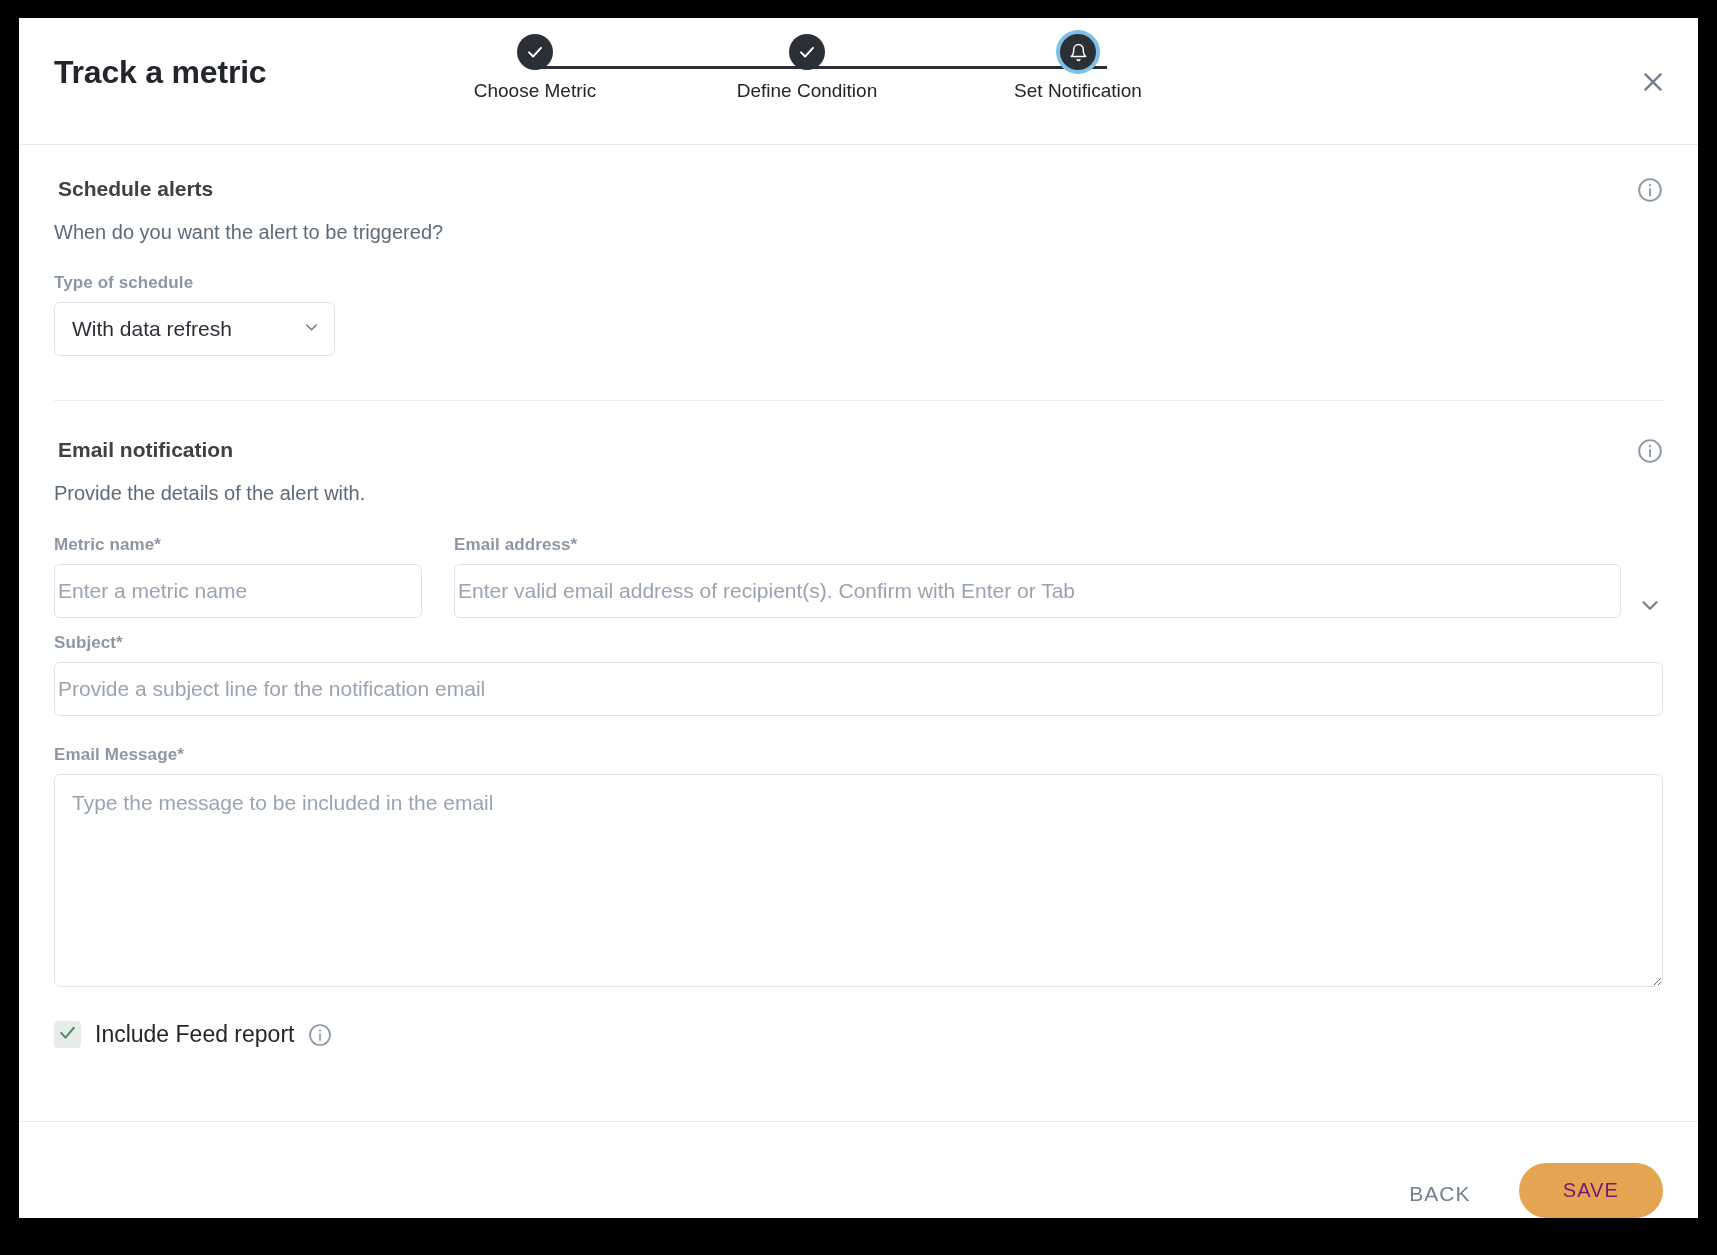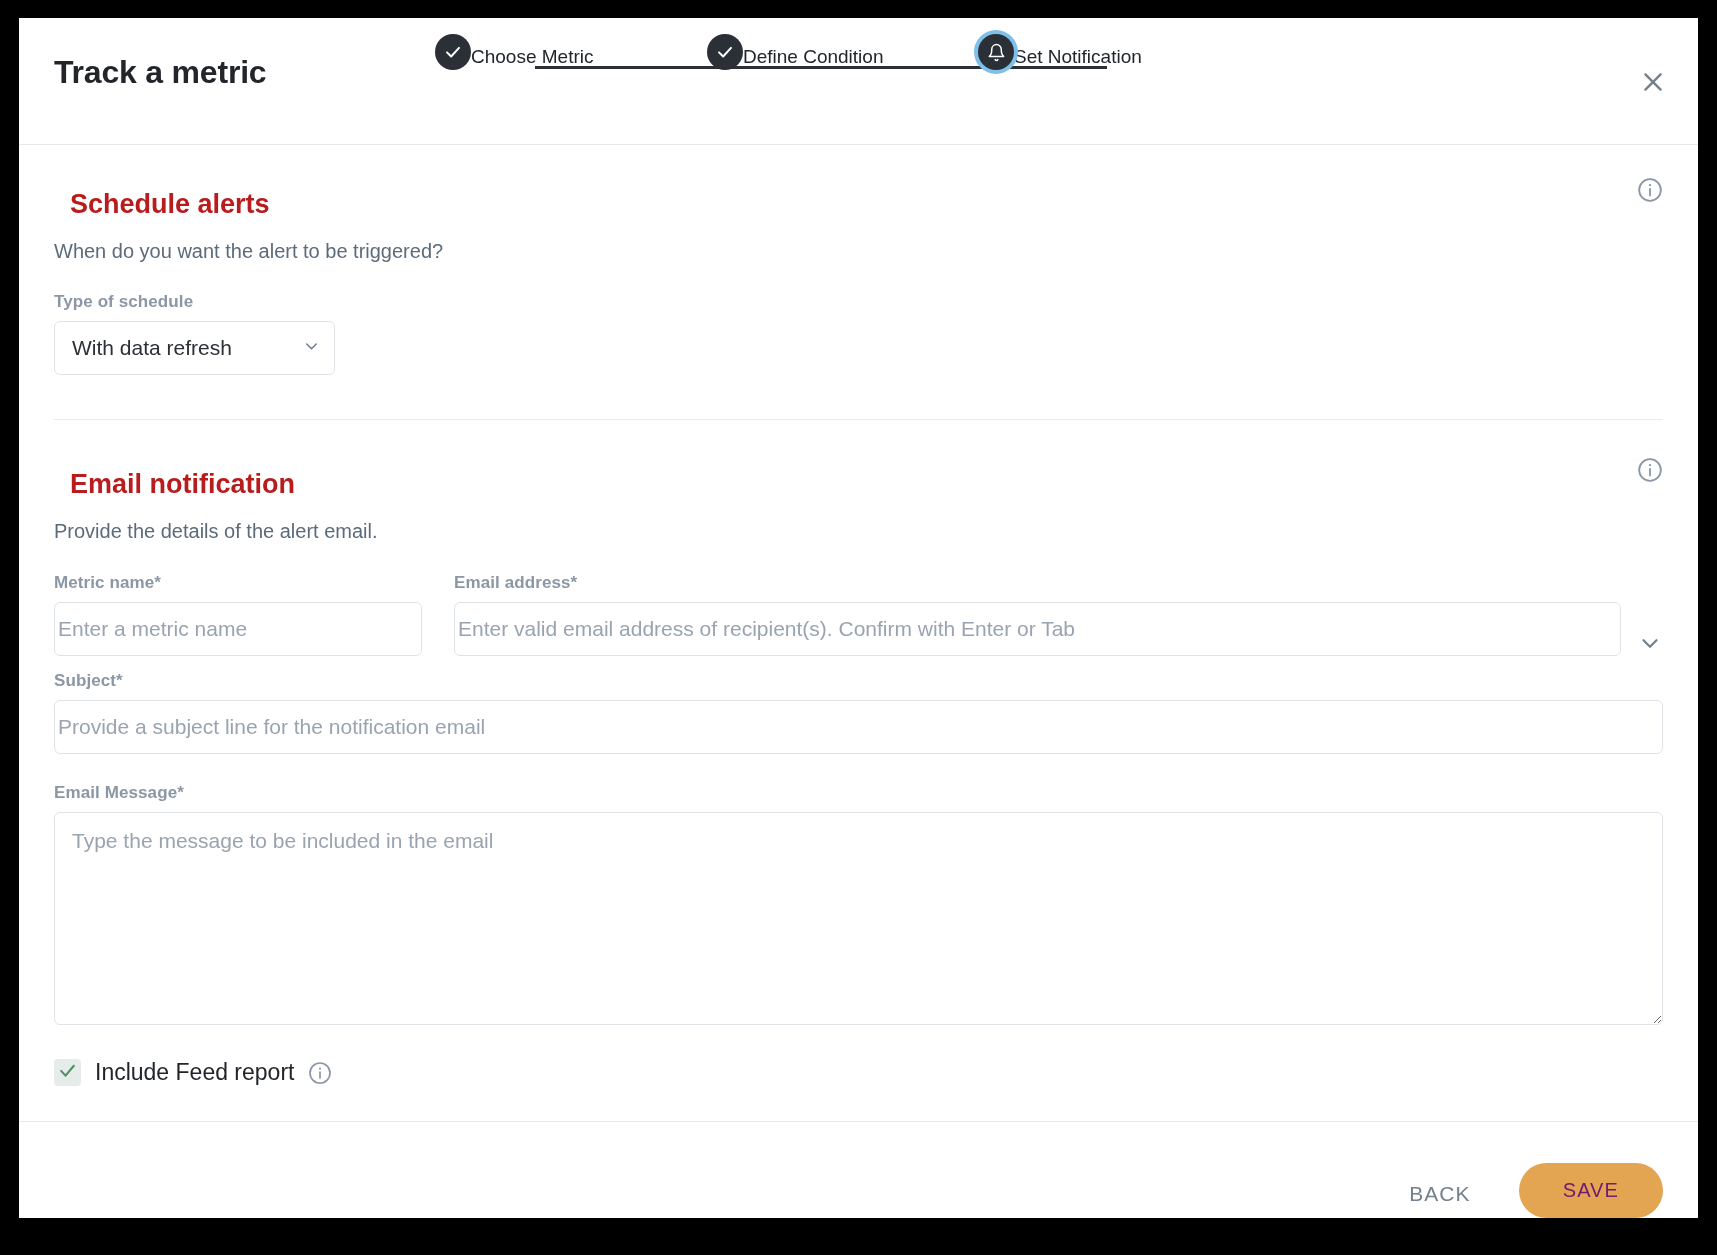--- a/index.html
+++ b/index.html
@@ -61,21 +61,21 @@
     right: 64px;
     height: 3px;
     background: #2b3036;
   }
   .step {
     position: absolute;
     top: 0;
     width: 200px;
     margin-left: -100px;
     display: flex;
-    flex-direction: row;
+    flex-direction: column;
     align-items: center;
   }
   .step-1 { left: 64px; }
   .step-2 { left: 336px; }
   .step-3 { left: 607px; }
   .step-circle {
     position: relative;
     width: 36px;
     height: 36px;
     border-radius: 50%;
@@ -116,24 +116,24 @@
     overflow: hidden;
   }
 
   .section { position: relative; }
   .section-head-row {
     display: flex;
     align-items: flex-start;
     justify-content: space-between;
   }
   .section-title {
-    font-size: 27px;
+    font-size: 21px;
     font-weight: bold;
-    color: #b91c1c;
-    margin: 16px;
+    color: #404040;
+    margin: 4px;
   }
   .section-sub {
     font-size: 20px;
     color: #5c6b7a;
     margin-top: 20px;
   }
   .info-icon { cursor: pointer; display: block; margin-top: 4px; }
 
   .field-label {
     font-size: 17px;
@@ -339,21 +339,21 @@
         </div>
       </div>
     </div>
 
     <div class="divider"></div>
 
     <div class="section" style="padding-top:33px;">
       <div class="section-head-row">
         <div>
           <div class="section-title">Email notification</div>
-          <div class="section-sub">Provide the details of the alert email.</div>
+          <div class="section-sub">Provide the details of the alert with.</div>
         </div>
         <div class="info-icon">
           <svg width="26" height="26" viewBox="0 0 24 24" fill="none" stroke="#8b97a4" stroke-width="1.7">
               <circle cx="12" cy="12" r="10"></circle>
               <line x1="12" y1="11" x2="12" y2="17" stroke-linecap="round"></line>
               <circle cx="12" cy="7.6" r="1.05" fill="#8b97a4" stroke="none"></circle>
             </svg>
         </div>
       </div>
 

